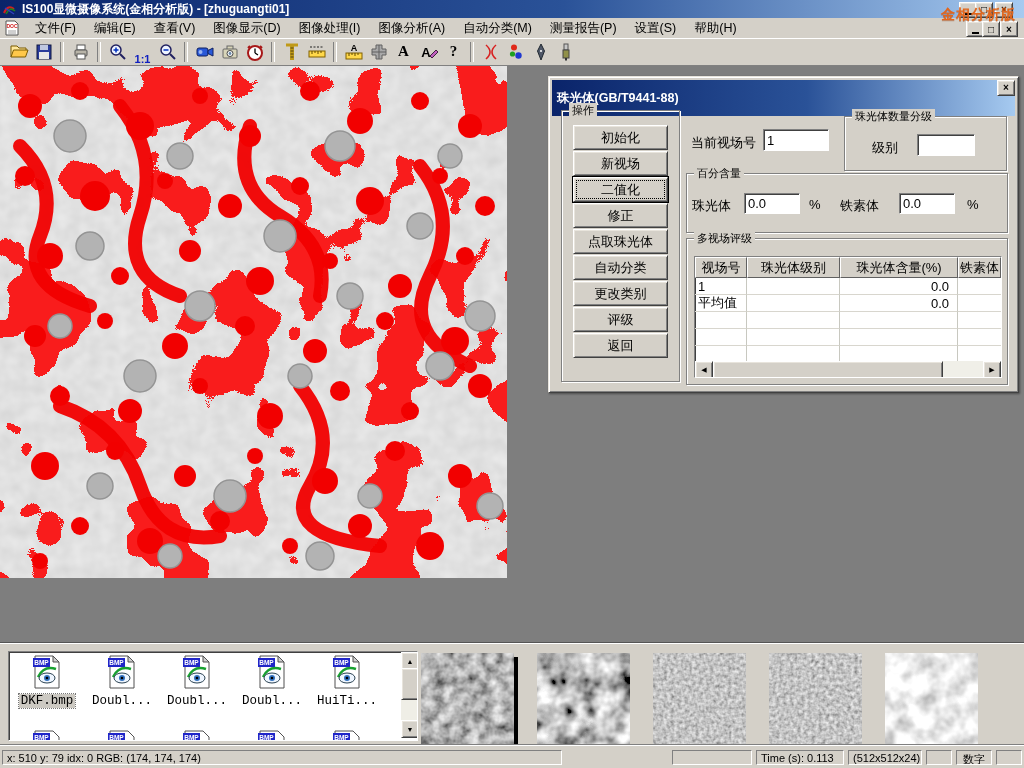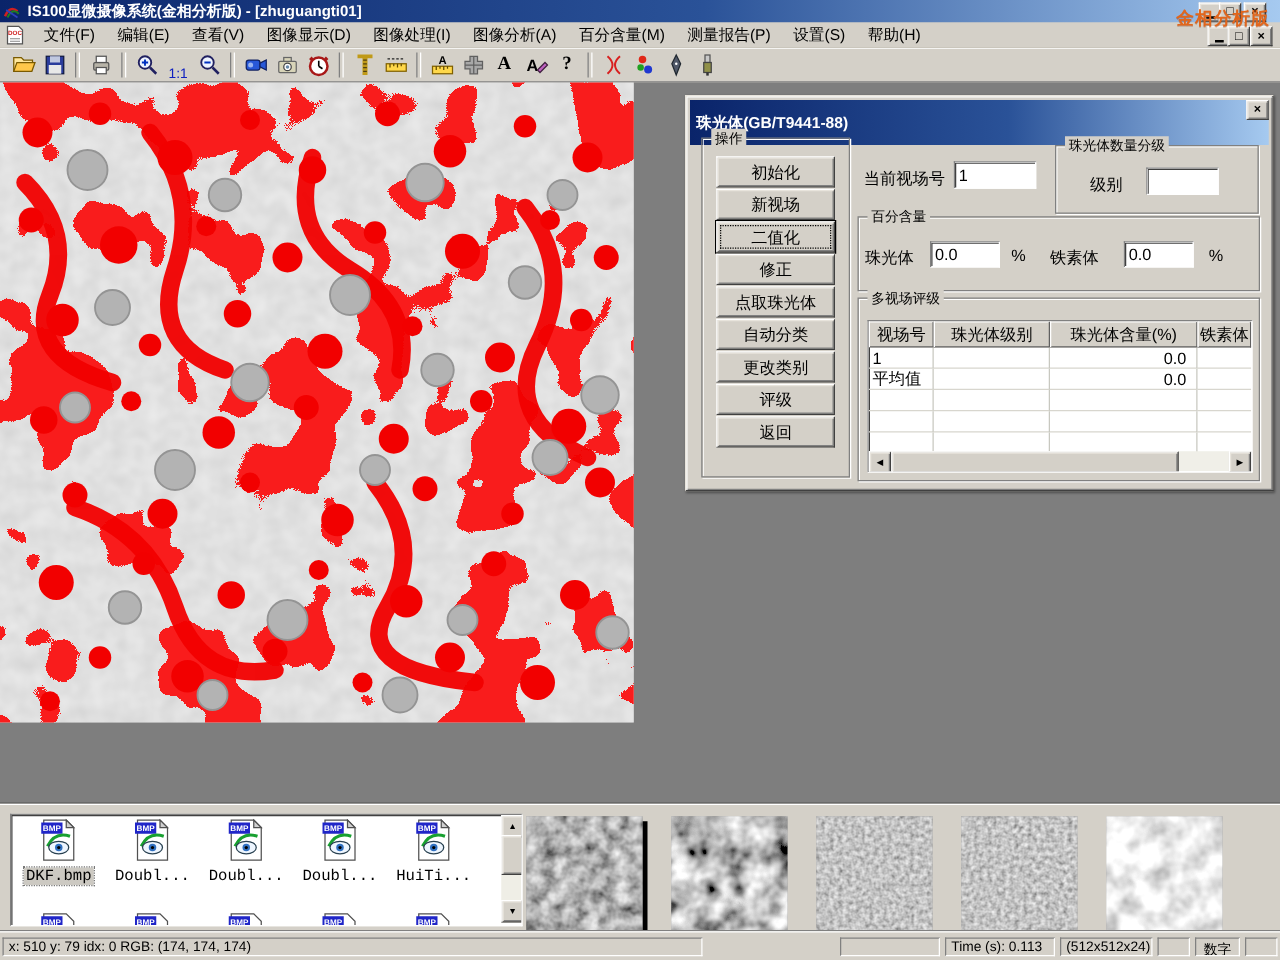--- a/index.html
+++ b/index.html
@@ -171,21 +171,21 @@
       <path d="M2 1 h9 l3 3 v11 H2 Z" fill="#fff" stroke="#555"></path>
       <text x="8" y="8" font-size="5" font-weight="bold" fill="#d02020" text-anchor="middle">DOC</text>
       <path d="M4 11 h8 M4 13 h8" stroke="#888" stroke-width="0.8"></path>
     </svg>
     <span class="mi">文件(F)</span>
     <span class="mi">编辑(E)</span>
     <span class="mi">查看(V)</span>
     <span class="mi">图像显示(D)</span>
     <span class="mi">图像处理(I)</span>
     <span class="mi">图像分析(A)</span>
-    <span class="mi">百分含量(M)</span>
+    <span class="mi">自动分类(M)</span>
     <span class="mi">测量报告(P)</span>
     <span class="mi">设置(S)</span>
     <span class="mi">帮助(H)</span>
   </div>
   <span class="cbtn out" style="left:966px">
       <span style="display:block;width:7px;height:2px;background:#000;margin-top:7px"></span>
     </span>
   <span class="cbtn out" style="left:982px">
       <span>□</span>
     </span>
@@ -217,21 +217,21 @@
       </span>
     <span class="tsep"></span>
     <span class="tbtn">
         <svg width="20" height="20" viewBox="0 0 20 20">
           <circle cx="8" cy="8" r="5" fill="#eef4ff" stroke="#202060" stroke-width="1.5"></circle>
           <path d="M12 12 L17 17" stroke="#202060" stroke-width="2"></path>
           <path d="M8 5.5 V10.5 M5.5 8 H10.5" stroke="#0030c0" stroke-width="1.5"></path>
         </svg>
       </span>
     <span class="tbtn">
-        <span style="color:#1020c0;font-weight:normal;font-size:11px;margin-top:15px;">1:1</span>
+        <span style="color:#1020c0;font-weight:bold;font-size:11px;margin-top:15px;">1:1</span>
       </span>
     <span class="tbtn">
         <svg width="20" height="20" viewBox="0 0 20 20">
           <circle cx="8" cy="8" r="5" fill="#eef4ff" stroke="#202060" stroke-width="1.5"></circle>
           <path d="M12 12 L17 17" stroke="#202060" stroke-width="2"></path>
           <path d="M5.5 8 H10.5" stroke="#0030c0" stroke-width="1.5"></path>
         </svg>
       </span>
     <span class="tsep"></span>
     <span class="tbtn">

